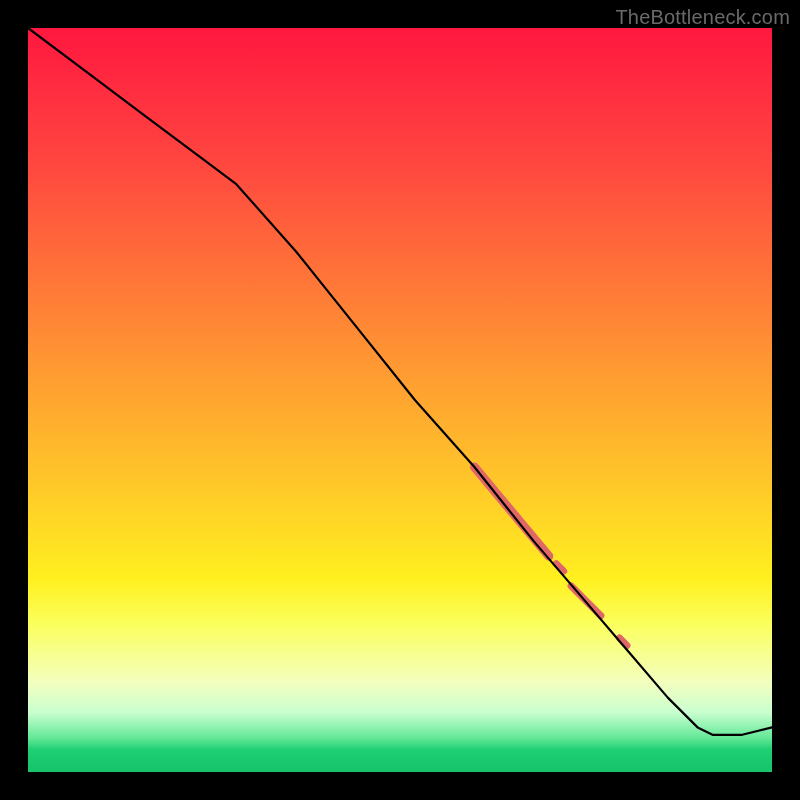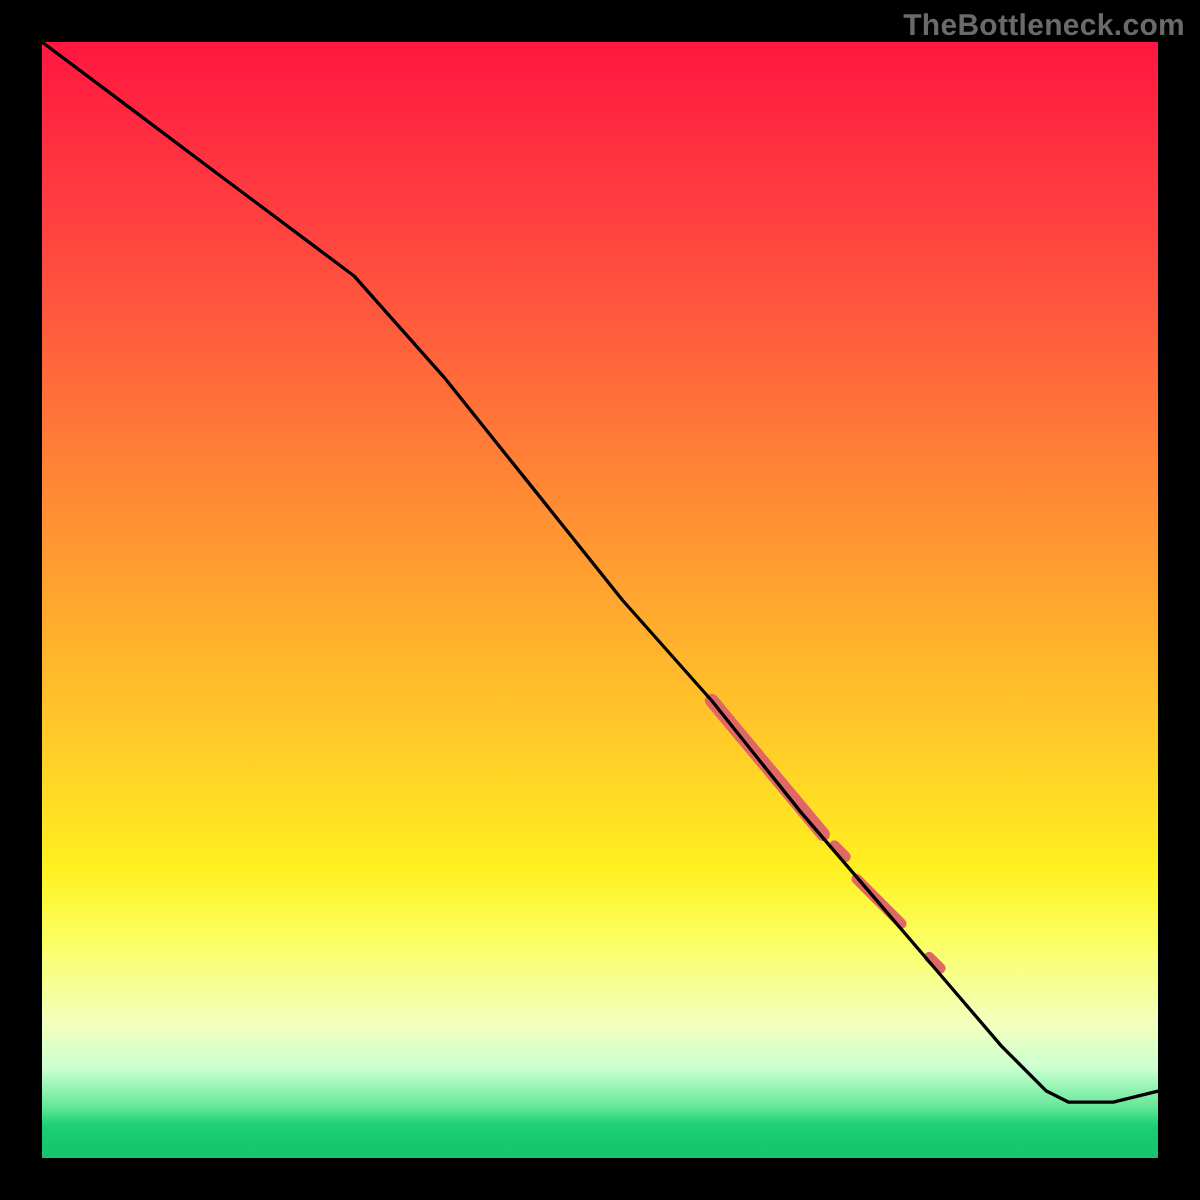--- a/index.html
+++ b/index.html
@@ -41,21 +41,21 @@
       #18c76d 99%,
       #16c56b 100%
     );
   }
   .watermark {
     position: absolute;
     top: 6px;
     right: 10px;
     color: #6a6a6a;
     font-size: 20px;
-    font-weight: 700;
+    font-weight: 400;
     letter-spacing: 0.2px;
     user-select: none;
   }
   svg.overlay {
     position: absolute;
     left: 28px;
     top: 28px;
     width: 744px;
     height: 744px;
     overflow: visible;

